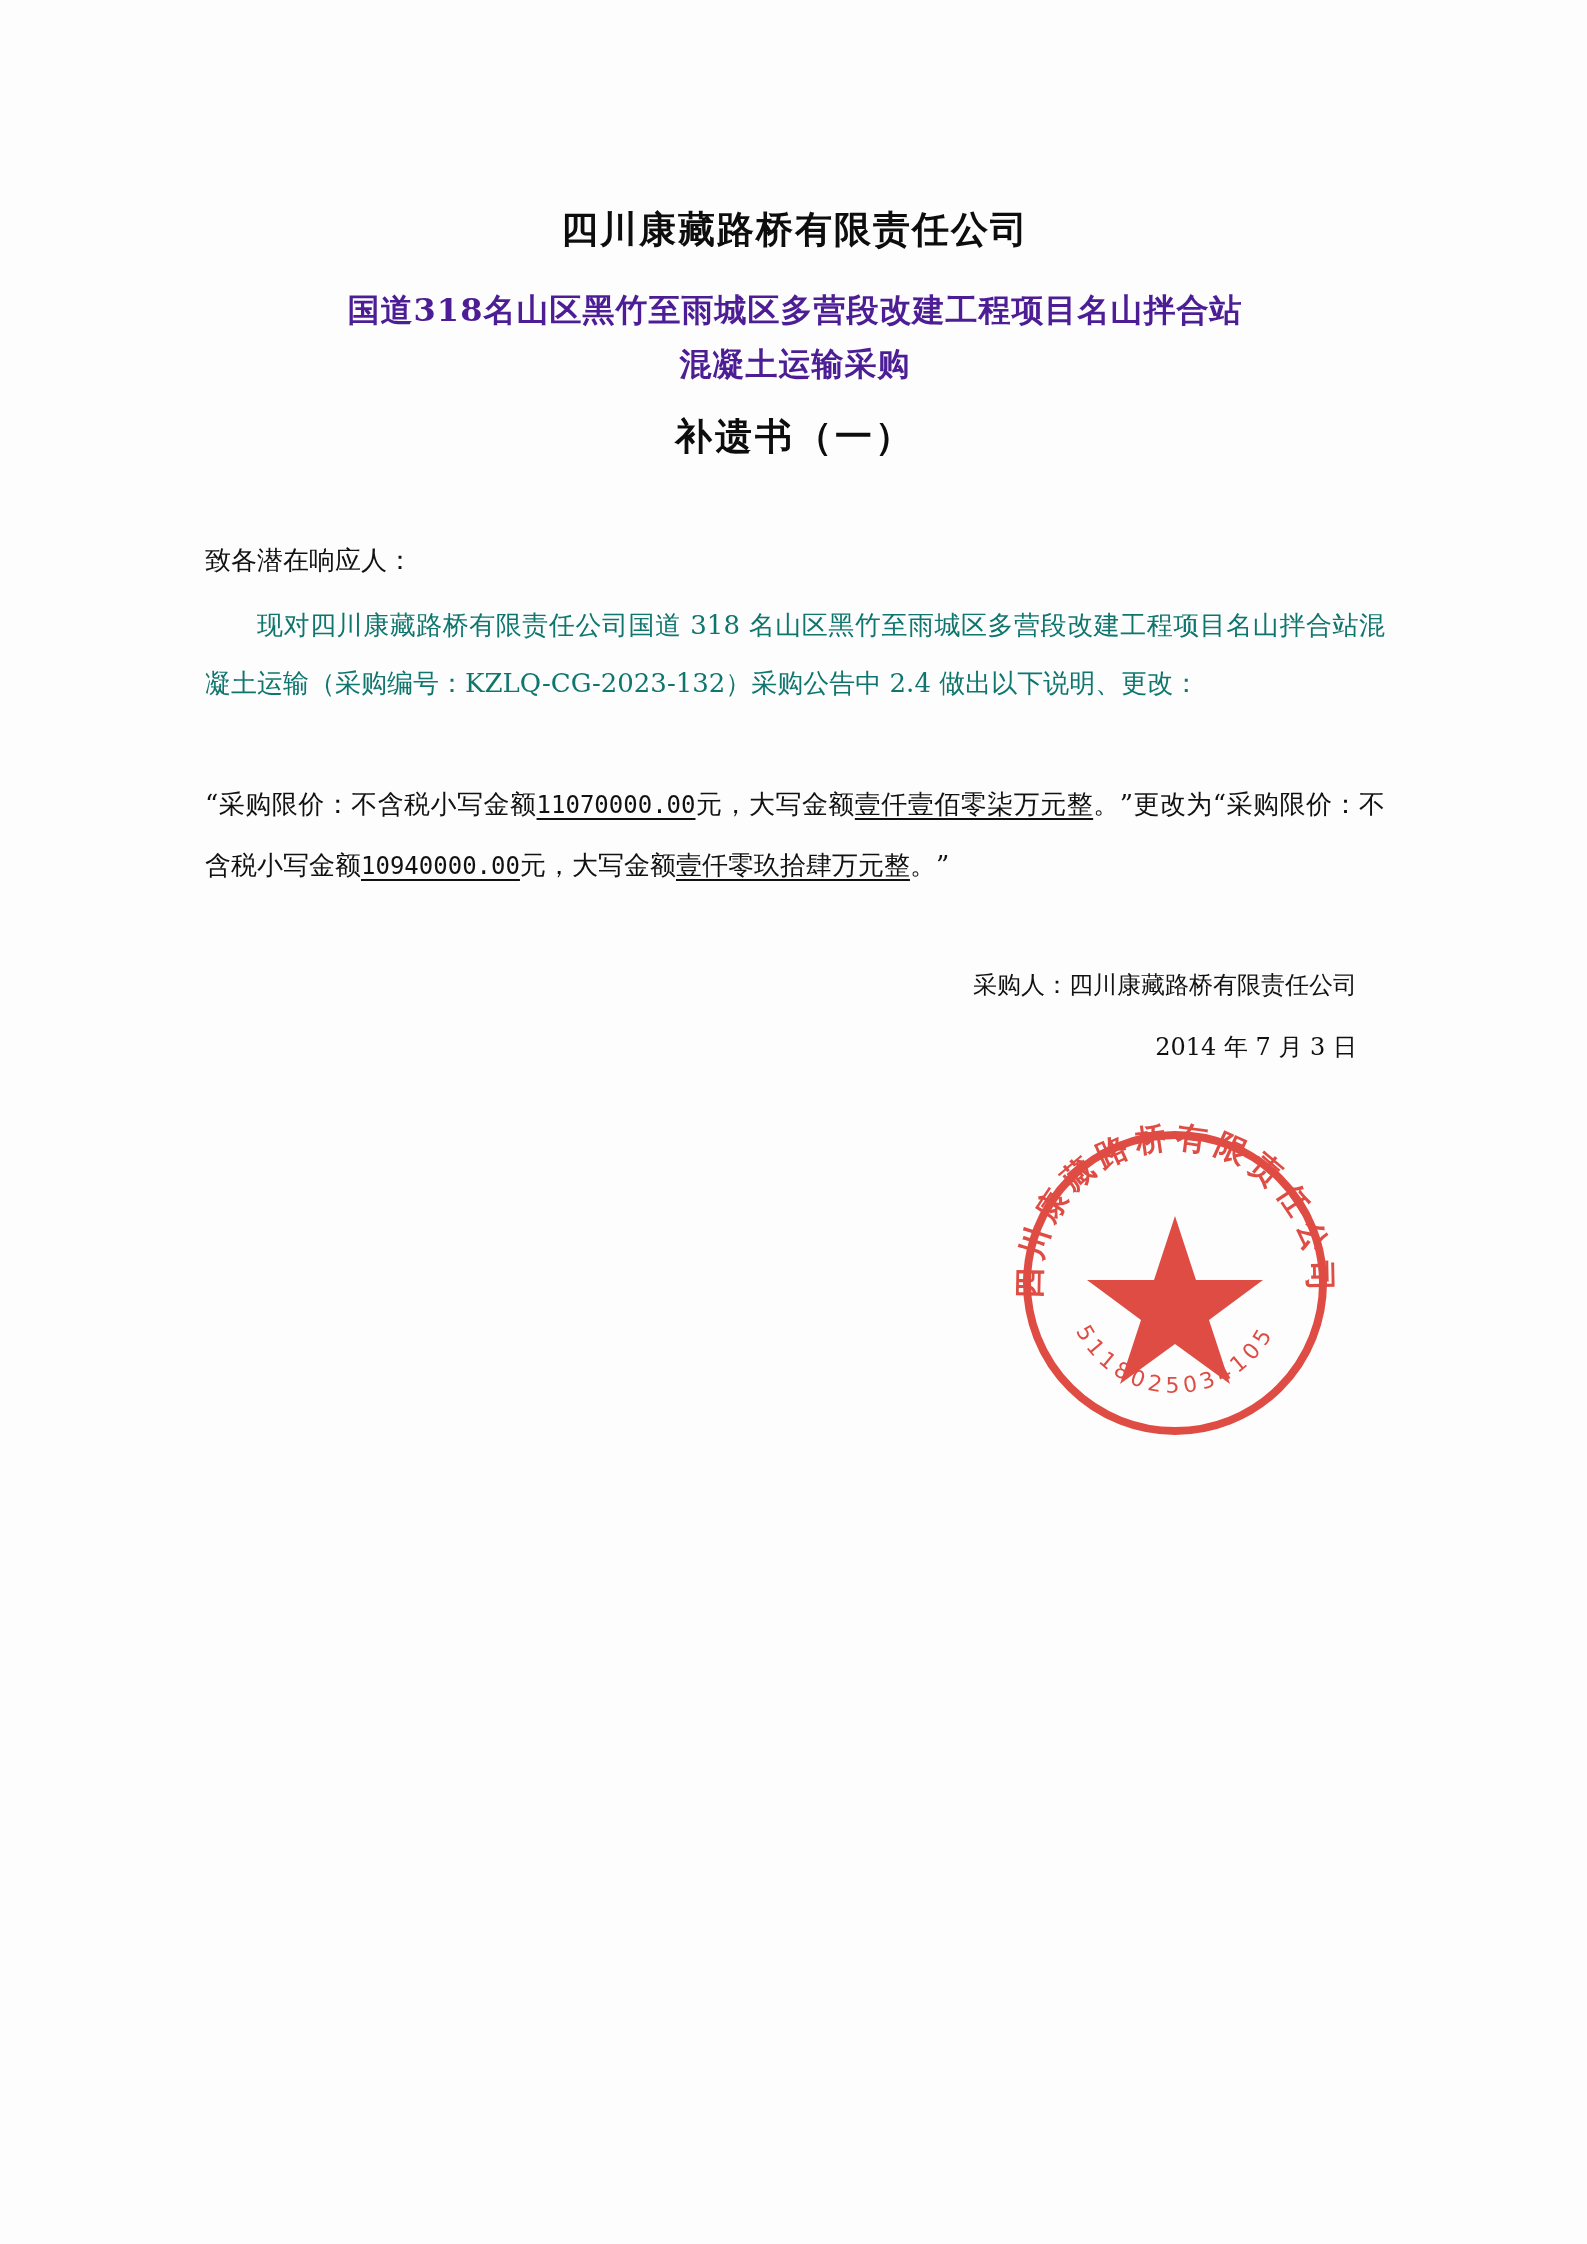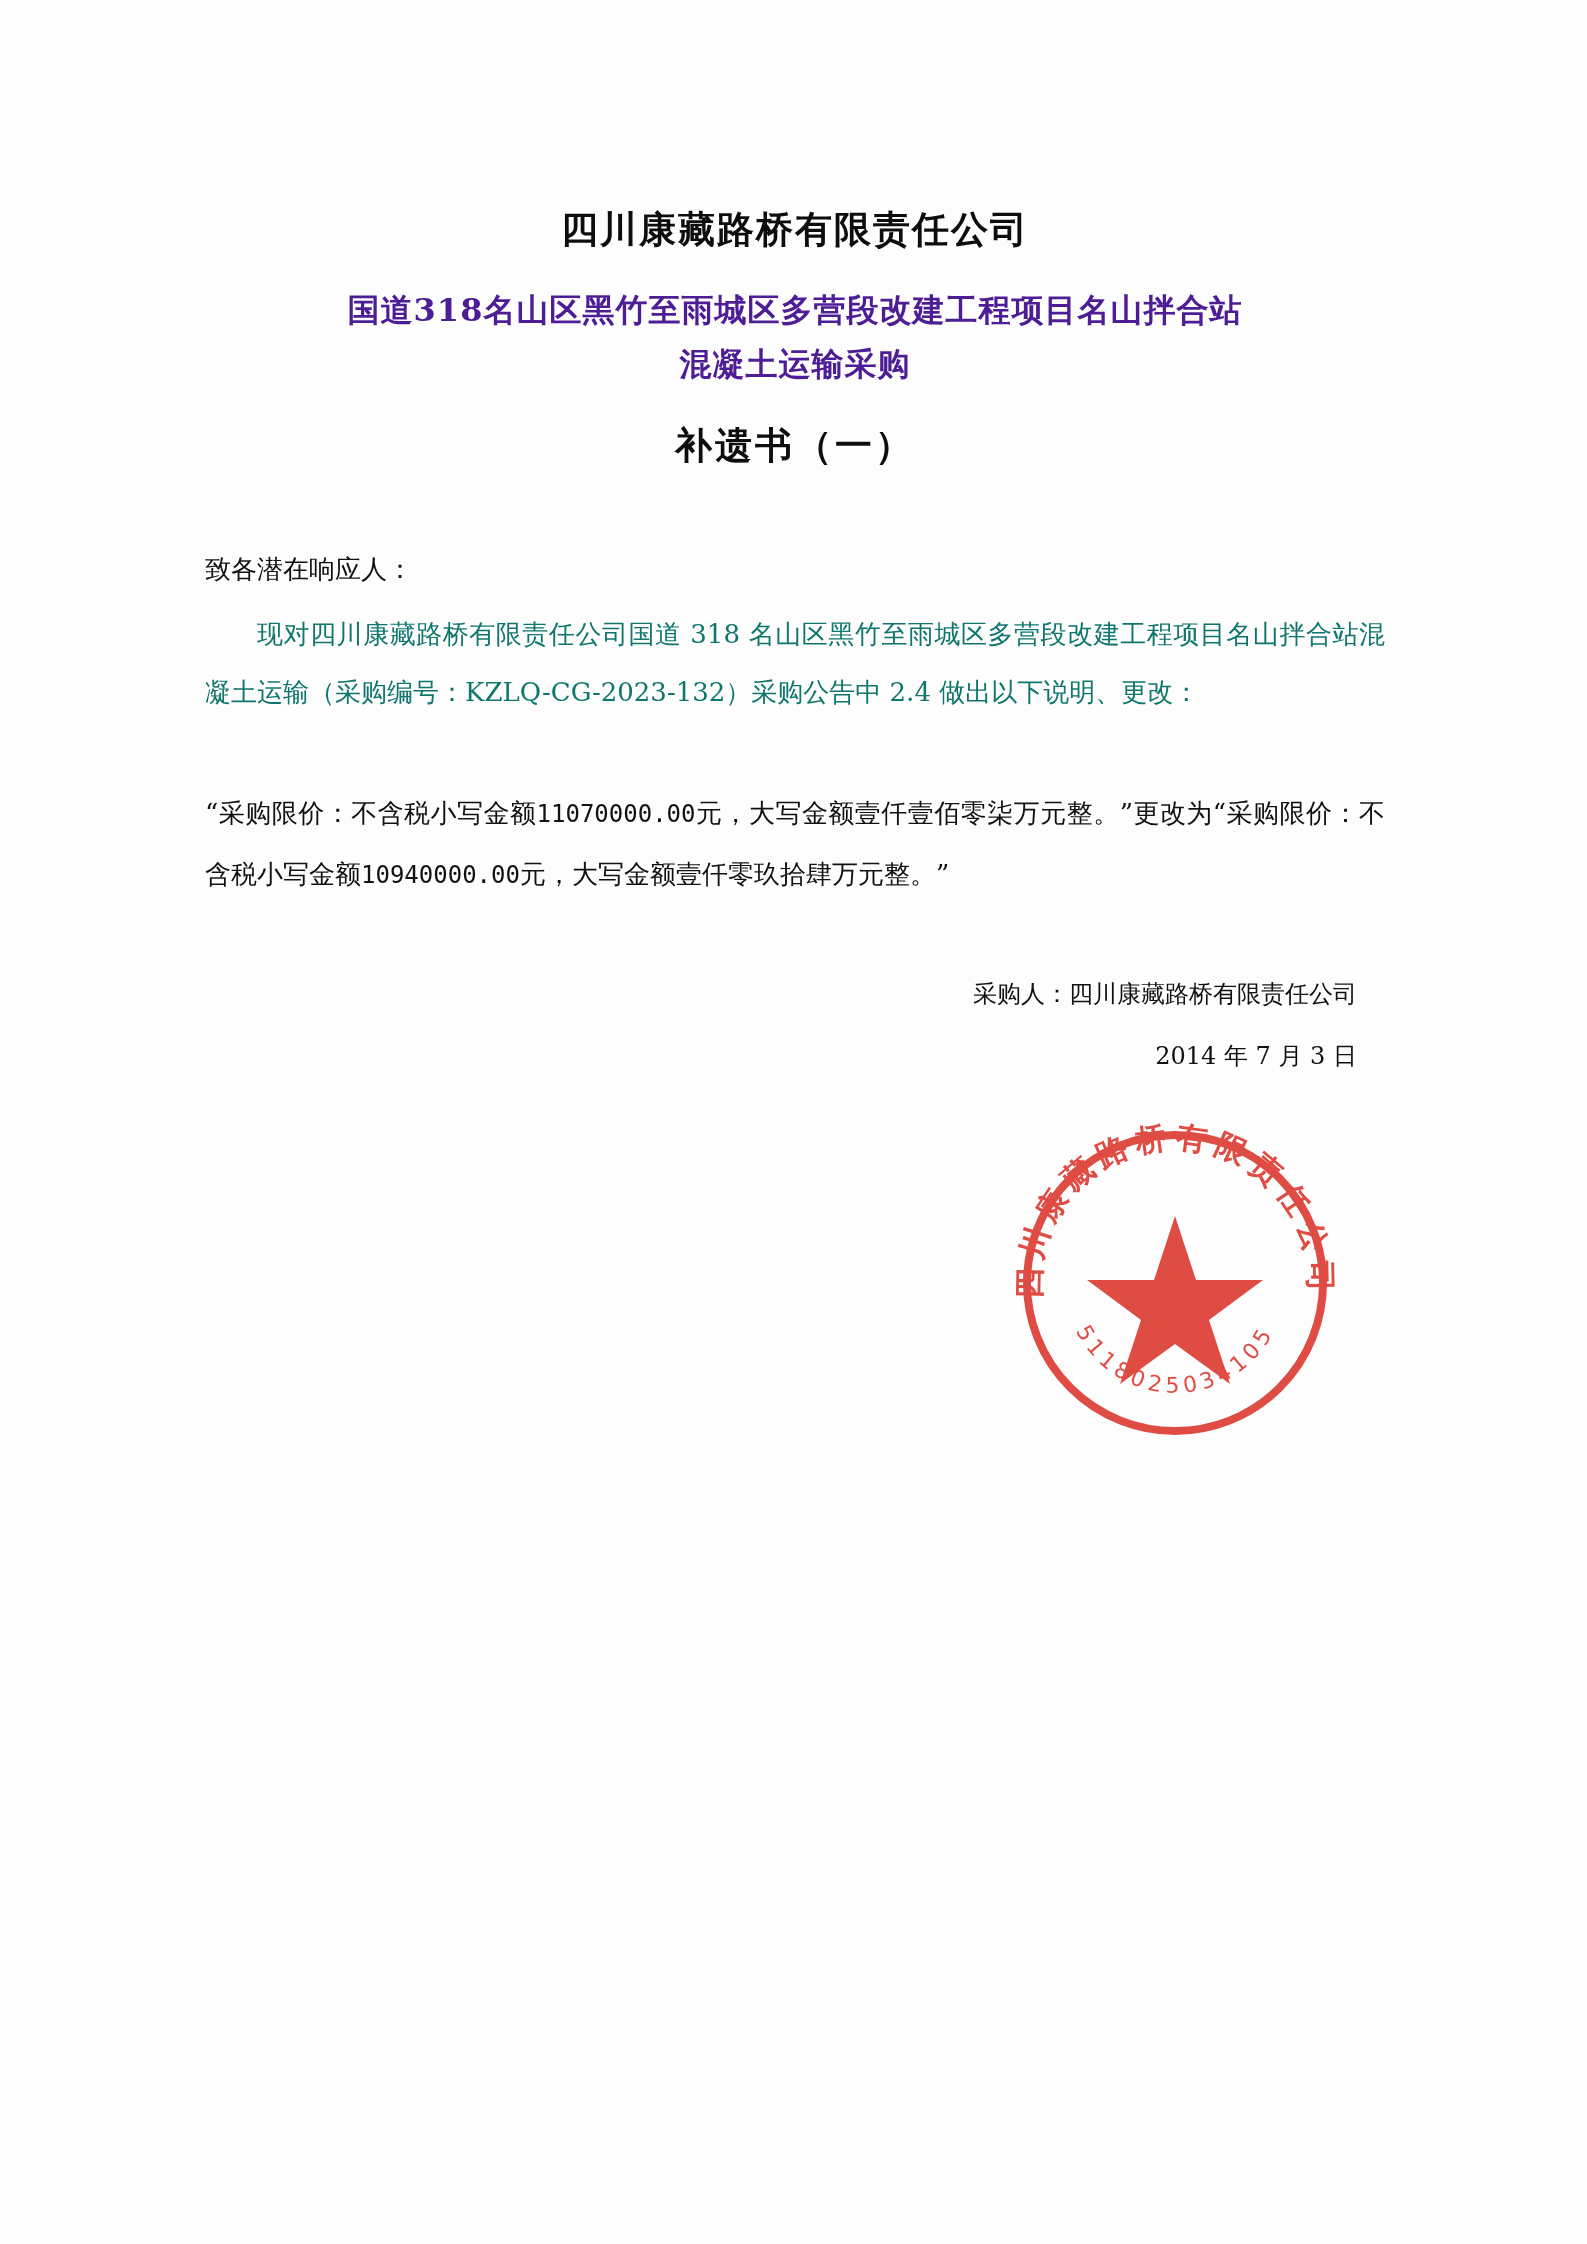--- a/index.html
+++ b/index.html
@@ -51,21 +51,21 @@
     line-height: 54px;
     letter-spacing: 1px;
     color: #4c1d95;
   }
 
   .title-project .line2 {
     display: block;
   }
 
   .title-doc {
-    margin-top: 30px;
+    margin-top: 21px;
     text-align: center;
     font-weight: bold;
     font-size: 37px;
     letter-spacing: 3px;
     color: #0d0d0d;
   }
 
   .salutation {
     margin-top: 72px;
     margin-left: 0px;
@@ -90,20 +90,21 @@
     height: 62px;
   }
 
   .num {
     font-family: "DejaVu Sans Mono", "Liberation Mono", monospace;
     font-size: 24px;
     letter-spacing: 0px;
   }
 
   .u {
+    text-decoration: underline;
     text-underline-offset: 5px;
   }
 
   .para-quote {
     margin-top: 0px;
     font-size: 26px;
     line-height: 60px;
     text-align: justify;
   }
 

